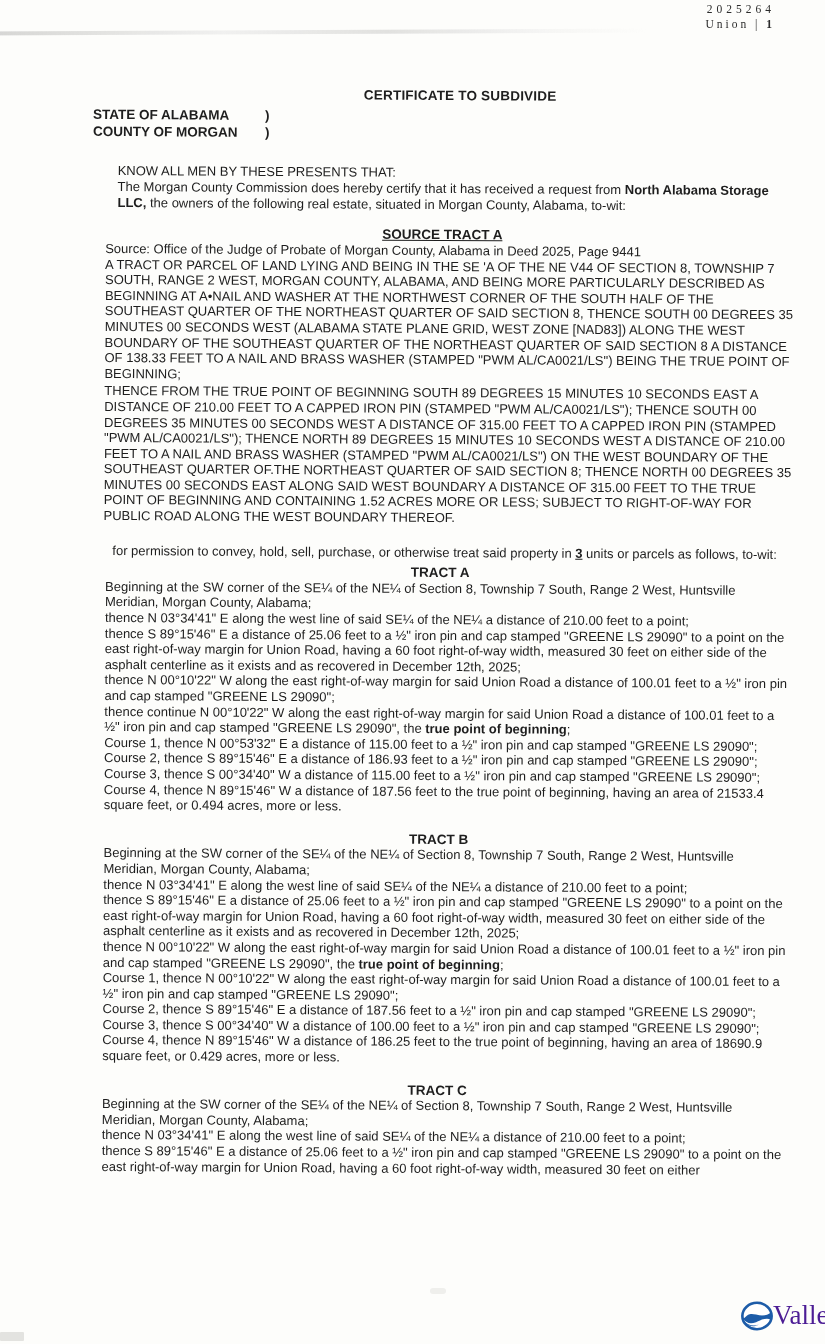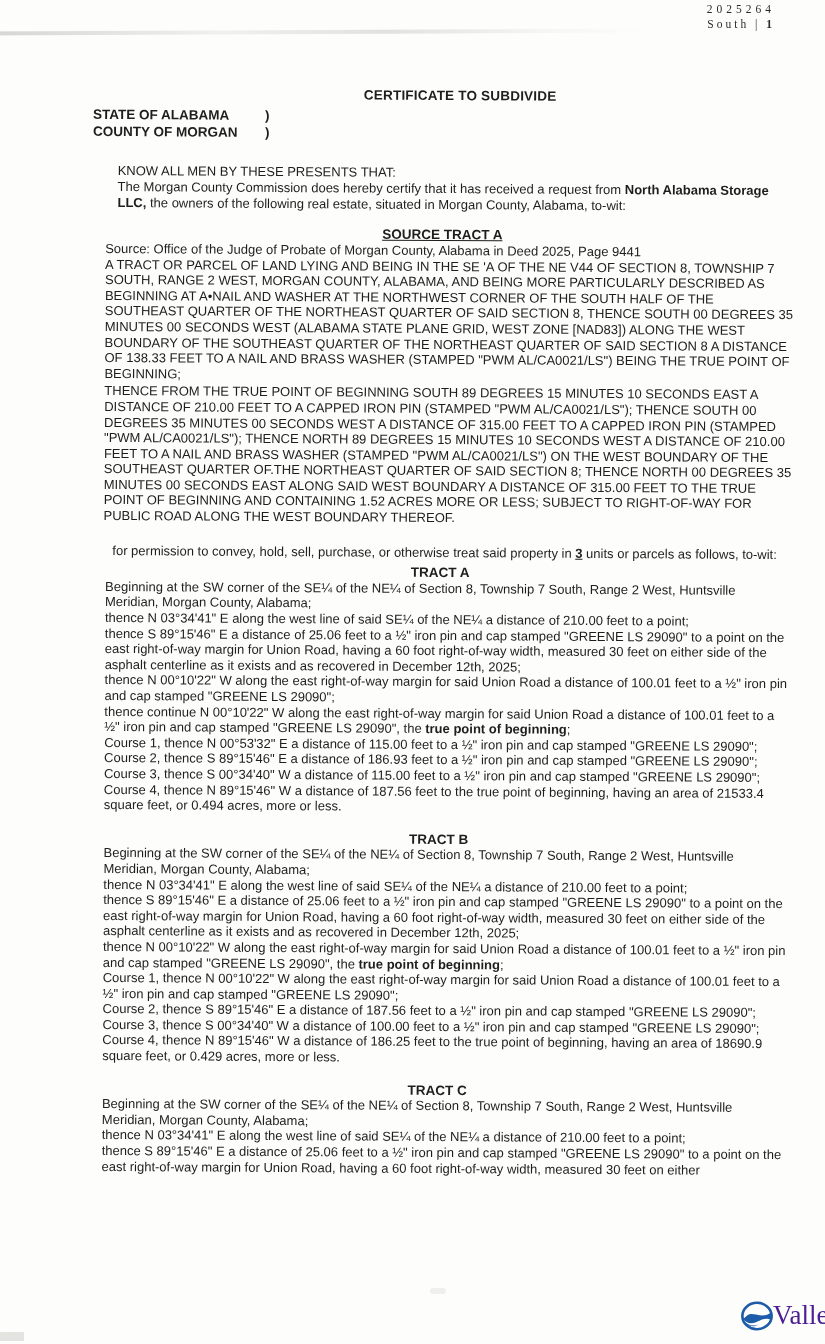--- a/index.html
+++ b/index.html
@@ -77,21 +77,21 @@
 </style>
 </head>
 <body>
 
 <div class="page">
 
   <div class="smudge-top"></div>
 
   <div class="stamp">
     <div class="stamp-number">2025264</div>
-    <div class="stamp-page"><span>South | </span><span style="font-weight: bold;">1</span></div>
+    <div class="stamp-page"><span>Union | </span><span style="font-weight: bold;">1</span></div>
   </div>
 
   <div class="doc">
 
     <h1 class="title">CERTIFICATE TO SUBDIVIDE</h1>
 
     <div class="jur">
       <div class="jur-line">
         <span class="jur-label">STATE OF ALABAMA</span><span>)</span>
       </div>

